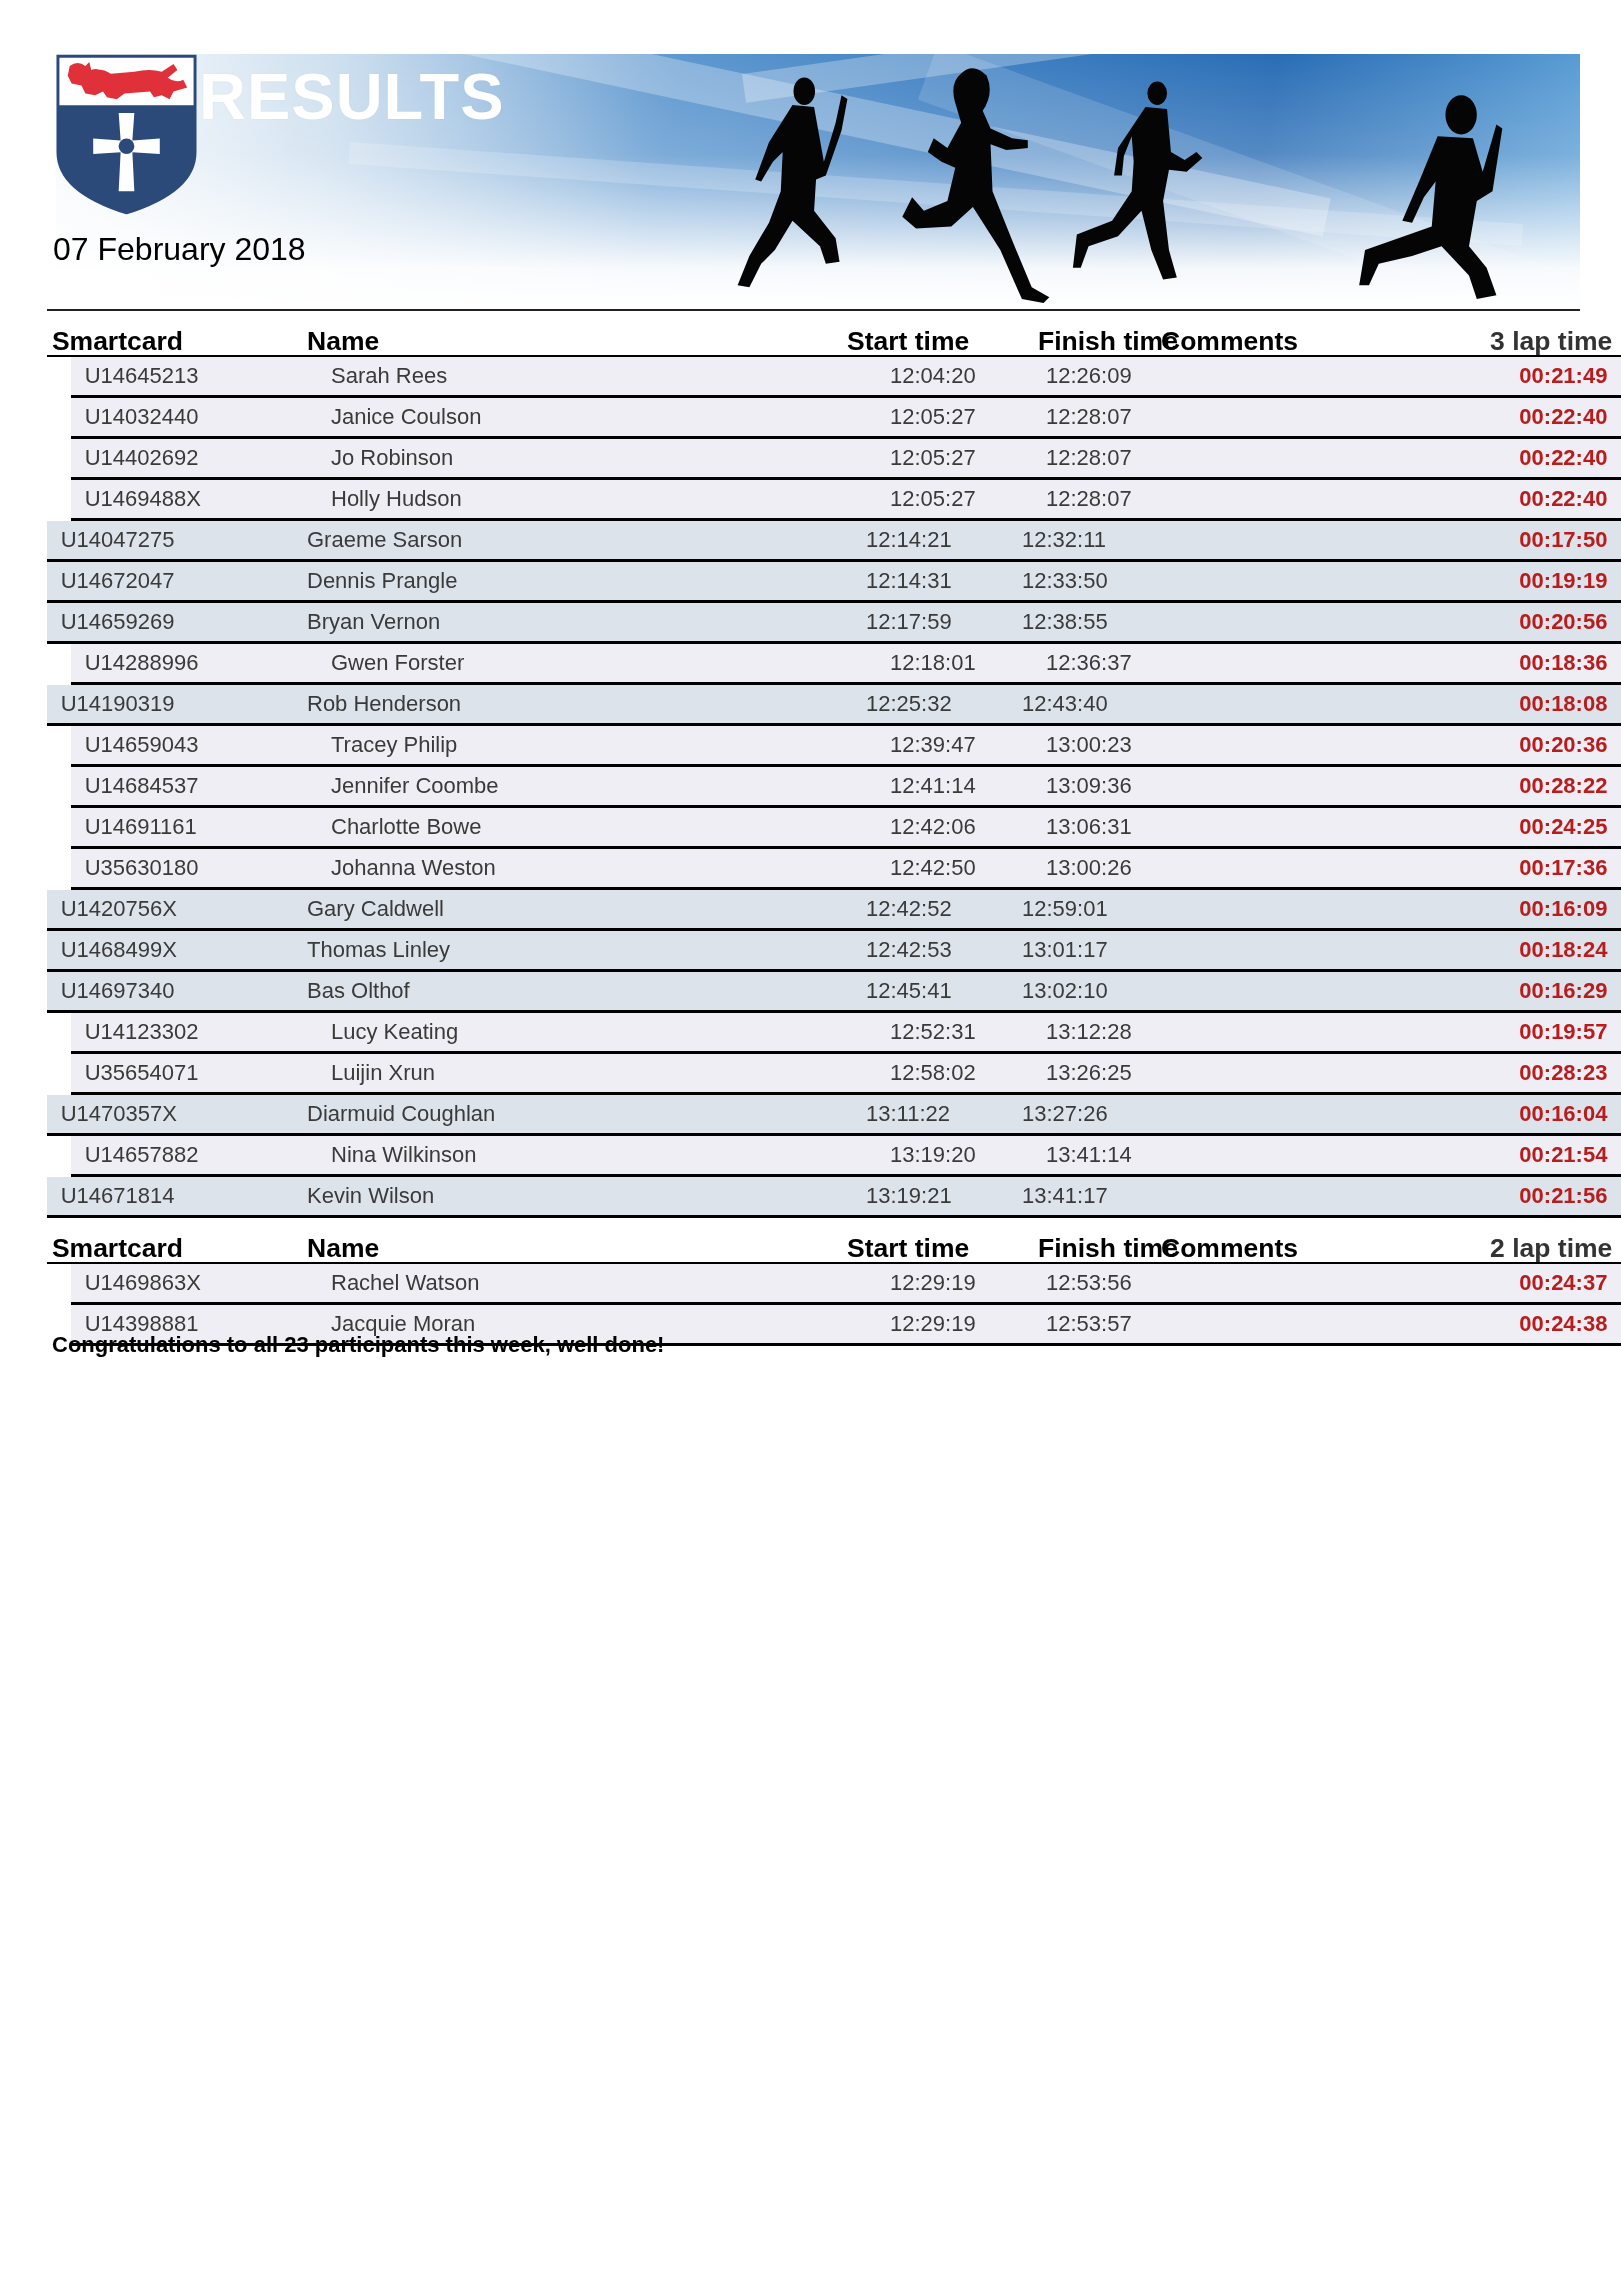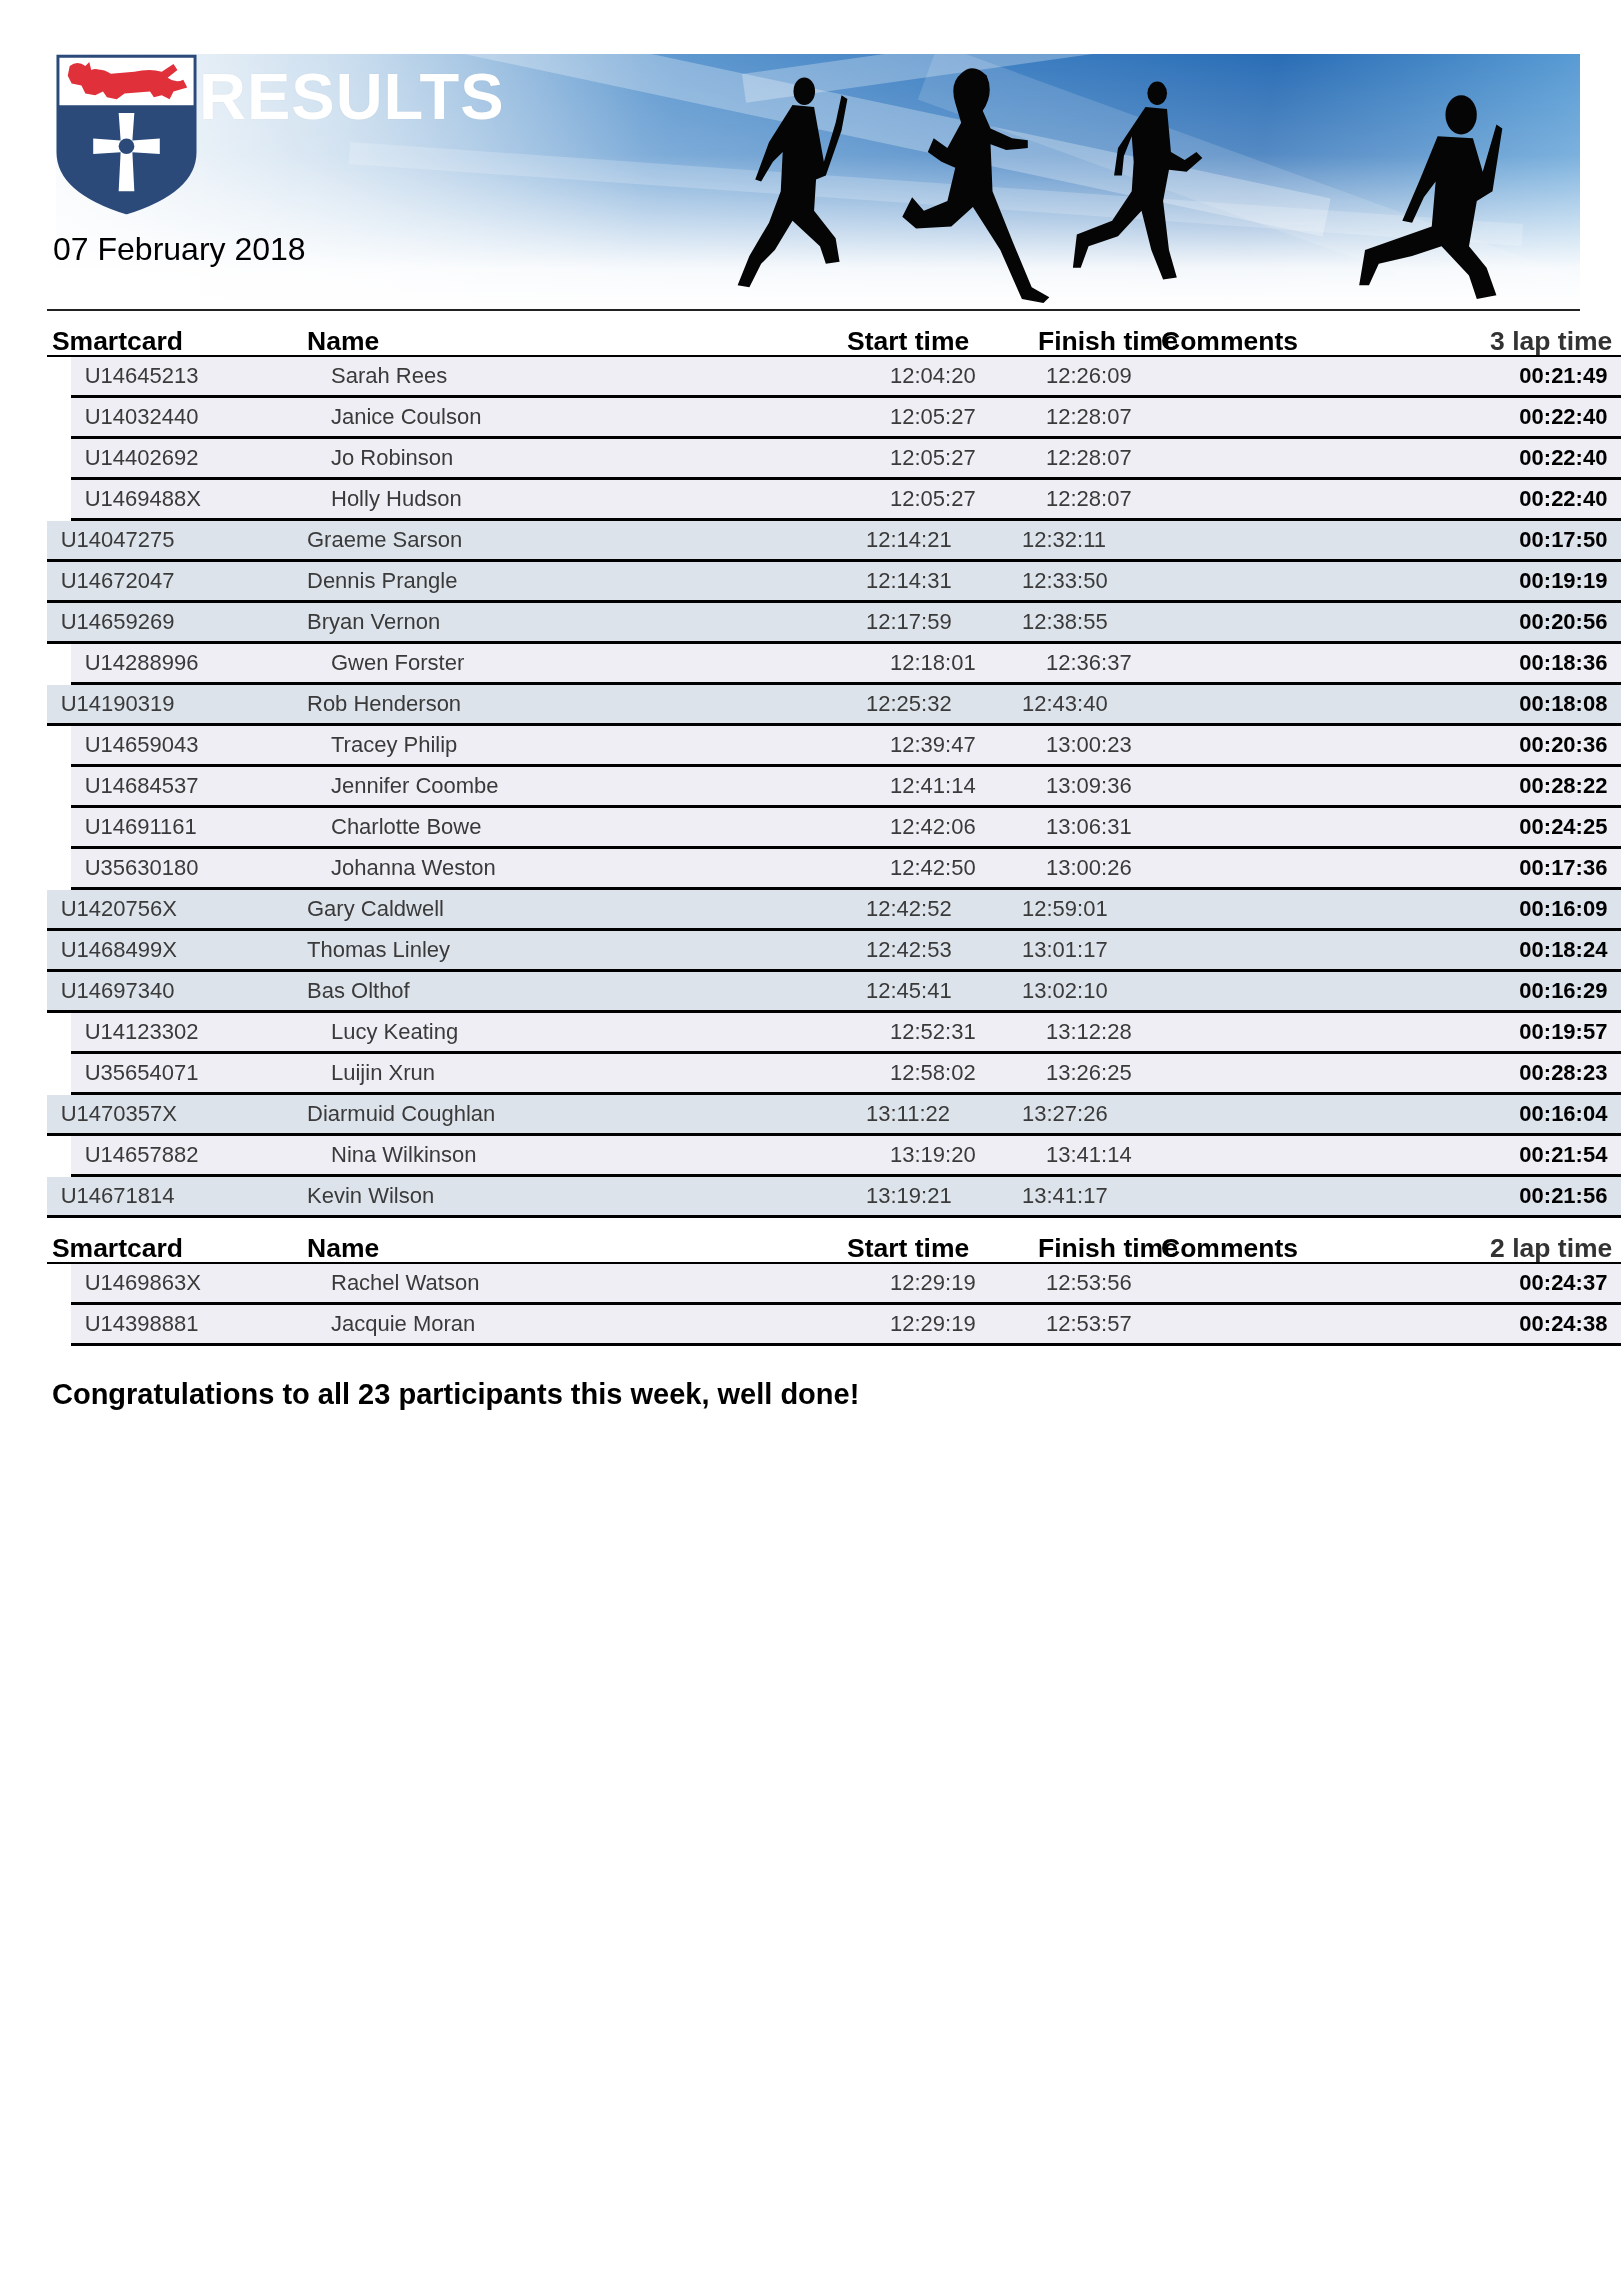--- a/index.html
+++ b/index.html
@@ -35,36 +35,36 @@
 
   .table { position: absolute; left: 47px; width: 1581px; }
   .thead { position: relative; height: 32px; border-bottom: 2px solid #000; }
   .th { position: absolute; top: 0; font-weight: bold; font-size: 26.5px; line-height: 32px; color: #000; white-space: nowrap; }
   .th.lap { right: 15.7px; color: #333; }
 
   .row { position: relative; height: 41px; border-bottom: 3.9px solid #000; }
   .row.f { background: #efeef4; margin-left: 24px; }
   .row.m { background: #dde3eb; }
   .td { position: absolute; top: 0; font-size: 22px; line-height: 37px; color: #3a3a3a; white-space: nowrap; }
-  .td.lap { right: 20.6px; font-weight: bold; color: #000000; }
+  .td.lap { right: 20.6px; font-weight: bold; color: #b91c1c; }
 
   .c-card { left: 13.7px; }
   .c-name { left: 260px; }
   .c-start { left: 819px; }
   .c-finish { left: 975px; }
   .c-comments { left: 1114px; }
   .h-card { left: 4.9px; }
   .h-name { left: 260px; }
   .h-start { left: 800px; }
   .h-finish { left: 951px; margin-left: 40px; }
   .h-comments { left: 1114px; }
 
   .congrats {
-    position: absolute; left: 52px; top: 1378px;
-    font-size: 29px; font-weight: bold; color: #000;
+    position: absolute; left: 52px; top: 1332px;
+    font-size: 22px; font-weight: bold; color: #000;
   }
 </style>
 </head>
 <body>
 
 <div class="banner">
   <div class="streak" style="left:412px;top:-39px;width:882px;height:39px;transform:rotate(12deg);"></div>
   <div class="streak" style="left:686px;top:19.6px;width:882px;height:29px;transform:rotate(-8deg);"></div>
   <div class="streak" style="left:294px;top:88px;width:1176px;height:21.6px;transform:rotate(4deg);opacity:0.7;"></div>
   <div class="streak" style="left:882px;top:-9.8px;width:686px;height:59px;transform:rotate(20deg);opacity:0.5;"></div>

